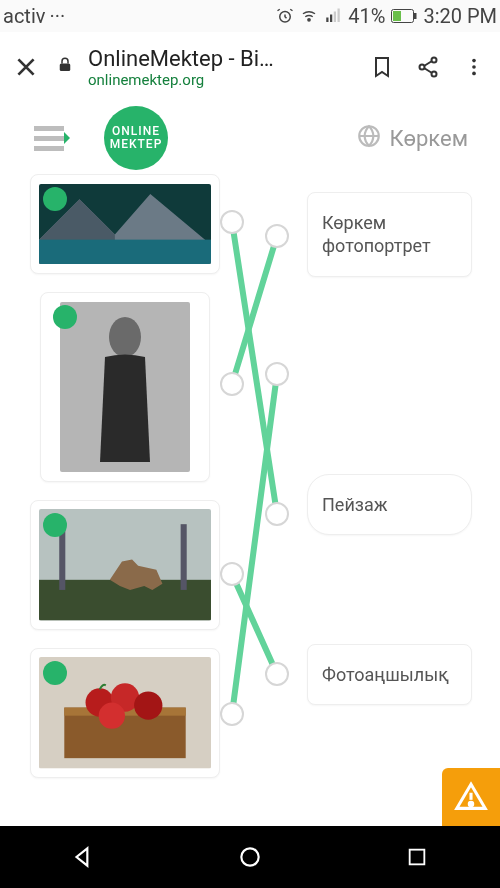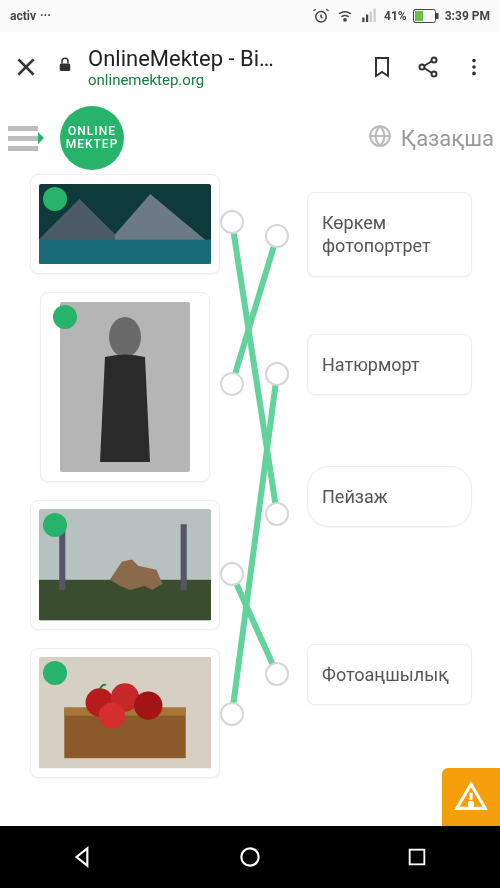--- a/index.html
+++ b/index.html
@@ -1,27 +1,27 @@
 <!DOCTYPE html>
 <html><head>
 <meta charset="utf-8">
 <style>
   * { box-sizing: border-box; margin: 0; padding: 0; }
   html, body { width: 500px; height: 888px; font-family: Roboto, Arial, sans-serif; background: #fff; overflow: hidden; }
-  .statusbar { height: 32px; background: #fafafa; display: flex; align-items: center; padding: 0 10px; font-size: 12px; color: #444; font-weight: bold; }
+  .statusbar { height: 32px; background: #fafafa; display: flex; align-items: center; padding: 0 3px; font-size: 20px; color: #444; }
   .statusbar .left { display: flex; align-items: center; gap: 4px; }
   .statusbar .right { margin-left: auto; display: flex; align-items: center; gap: 6px; justify-content: space-between; }
   .statusbar svg { display: block; }
   .browserbar { height: 70px; display: flex; align-items: center; padding: 0 10px; gap: 14px; }
   .browserbar .title-col { flex: 1; min-width: 0; }
   .browserbar .title { font-size: 22px; color: #222; white-space: nowrap; overflow: hidden; text-overflow: ellipsis; }
   .browserbar .domain { font-size: 15px; color: #15803d; }
   .iconbtn { width: 32px; height: 32px; display: flex; align-items: center; justify-content: center; }
   .page { position: relative; height: calc(888px - 32px - 70px - 62px); background: #fff; overflow: hidden; }
-  .appheader { height: 72px; display: flex; align-items: center; padding: 0 6px; gap: 14px; }
+  .appheader { height: 72px; display: flex; align-items: center; padding: 0 32px; gap: 32px; }
   .hamburger { width: 40px; height: 40px; display:flex; align-items:center; justify-content:center; }
   .logo-circle { width: 64px; height: 64px; border-radius: 50%; background: #27b36a; color:#fff; display:flex; flex-direction:column; align-items:center; justify-content:center; font-size:12px; letter-spacing:1px; line-height:1.1; font-weight:500;}
   .lang { margin-left:auto; display:flex; align-items:center; gap:8px; color:#999; font-size:22px; }
   .content { position: relative; padding: 0 4px; }
   .card-left { position:absolute; left:30px; width:190px; border:1px solid #eee; border-radius:8px; padding:8px; background:#fff; box-shadow:0 1px 2px rgba(0,0,0,.04); display:flex; align-items:center; justify-content:center;}
   .card-right { position:absolute; right:28px; width:165px; border:1px solid #eee; border-radius:8px; padding:18px 14px; background:#fff; box-shadow:0 1px 2px rgba(0,0,0,.04); color:#555; font-size:18px; line-height:1.3; display:flex; align-items:center;}
   .thumb { width:100%; border-radius:2px; display:block; }
   .badge { position:absolute; top:12px; left:12px; width:24px; height:24px; border-radius:50%; background:#27b36a; }
   .node { position:absolute; width:24px; height:24px; border:2px solid #d6d6d6; border-radius:50%; background:#fff; }
   svg.lines { position:absolute; top:0; left:0; pointer-events:none; }
@@ -61,21 +61,21 @@
         </svg>
     </span>
     <span>41%</span>
     <span>
       <svg width="26" height="14" viewBox="0 0 26 14">
           <rect x="0.5" y="0.5" width="22" height="13" rx="2" fill="none" stroke="#444"></rect>
           <rect x="23" y="4" width="2.5" height="6" fill="#444"></rect>
           <rect x="2" y="2" width="8" height="10" fill="#6abf4b"></rect>
         </svg>
     </span>
-    <span>3:39 PM</span>
+    <span>3:20 PM</span>
   </div>
 </div>
 
 <div class="browserbar">
   <div class="iconbtn">
     <svg width="26" height="26" viewBox="0 0 24 24" stroke="#333" stroke-width="2.5" fill="none">
         <path d="M5 5l14 14M19 5L5 19"></path>
       </svg>
   </div>
   <span>
@@ -125,21 +125,21 @@
       <span>ONLINE</span>
       <span>MEKTEP</span>
     </div>
     <div class="lang">
       <span>
         <svg width="26" height="26" viewBox="0 0 24 24" fill="none" stroke="#bbb" stroke-width="2">
             <circle cx="12" cy="12" r="9"></circle>
             <path d="M3 12h18M12 3c2.5 2.5 4 5.5 4 9s-1.5 6.5-4 9c-2.5-2.5-4-5.5-4-9s1.5-6.5 4-9z"></path>
           </svg>
       </span>
-      <span>Қазақша</span>
+      <span>Көркем</span>
     </div>
   </div>
 
   <div class="content" style="height:640px;">
 
     <svg class="lines" width="500" height="640">
       <line x1="232" y1="48" x2="277" y2="340" stroke="#62d39a" stroke-width="6" stroke-linecap="round"></line>
       <line x1="232" y1="210" x2="277" y2="62" stroke="#62d39a" stroke-width="6" stroke-linecap="round"></line>
       <line x1="232" y1="400" x2="277" y2="500" stroke="#62d39a" stroke-width="6" stroke-linecap="round"></line>
       <line x1="232" y1="540" x2="277" y2="200" stroke="#62d39a" stroke-width="6" stroke-linecap="round"></line>
@@ -191,26 +191,23 @@
         <path d="M60 32 q3 -6 6 -4" stroke="#2e7d32" stroke-width="2" fill="none"></path>
       </svg>
     </div>
     <div class="node" style="top:528px; left:220px;"></div>
 
     <div class="card-right" style="top:18px;">
       <span>Көркем фотопортрет</span>
     </div>
     <div class="node" style="top:50px; left:265px;"></div>
 
-    <div class="card-right" style="top:160px;">
-      <span>Натюрморт</span>
-    </div>
     <div class="node" style="top:188px; left:265px;"></div>
 
-    <div class="card-right" style="top:292px;border-radius:22px;">
+    <div class="card-right" style="top:300px;border-radius:22px;">
       <span>Пейзаж</span>
     </div>
     <div class="node" style="top:328px; left:265px;"></div>
 
     <div class="card-right" style="top:470px;">
       <span>Фотоаңшылық</span>
     </div>
     <div class="node" style="top:488px; left:265px;"></div>
 
   </div>

